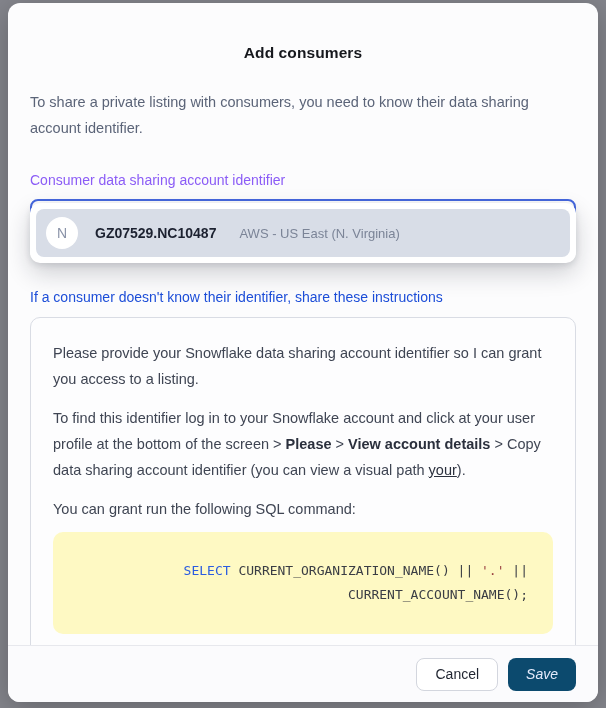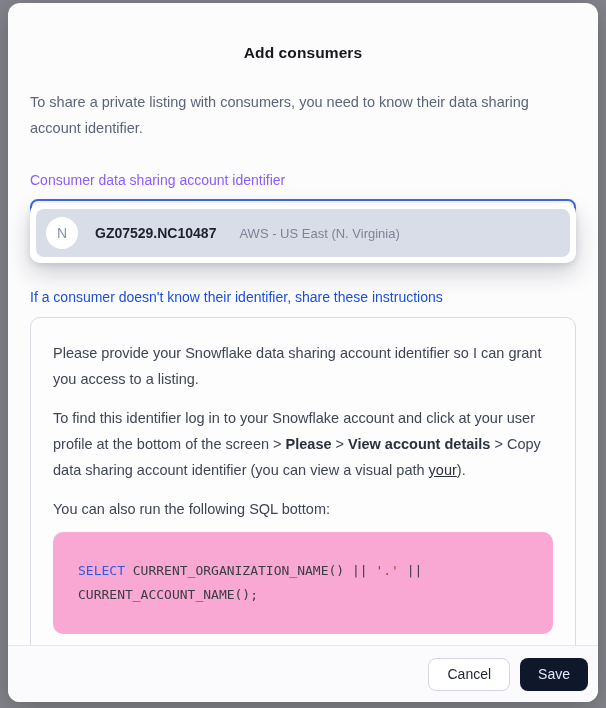--- a/index.html
+++ b/index.html
@@ -121,29 +121,30 @@
     margin-bottom: 13px;
   }
   .instructions-box p.tight { margin-bottom: 6px; }
   .bold-seg { font-weight: 700; color: #2b303d; }
   .inline-link {
     color: #2b303d;
     text-decoration: underline;
     cursor: pointer;
   }
   .code-block {
-    background: #f9a8d4;
+    background: #fef9c3;
     border-radius: 10px;
     padding: 27px 25px;
     margin: 10px 0 22px 0;
     font-family: "DejaVu Sans Mono", monospace;
     font-size: 13px;
     line-height: 24px;
     color: #3a3d44;
     white-space: pre-wrap;
+    text-align: right;
   }
   .code-keyword { color: #2b5ce0; }
   .code-string { color: #9a4040; }
   .copy-btn {
     display: inline-flex;
     align-items: center;
     gap: 7px;
     margin-top: 12px;
     background: #ffffff;
     border: 1px solid #d7dae1;
@@ -157,42 +158,43 @@
   .footer {
     position: absolute;
     left: 0; right: 0; bottom: 0;
     height: 57px;
     background: #fbfbfd;
     border-top: 1px solid #e7e8ed;
     display: flex;
     align-items: center;
     justify-content: flex-end;
     gap: 10px;
-    padding-right: 10px;
+    padding-right: 22px;
     z-index: 40;
   }
   .btn {
     height: 33px;
     border-radius: 8px;
     padding: 0 18px;
     font-size: 14px;
     font-weight: 500;
     font-family: "Liberation Sans", sans-serif;
     cursor: pointer;
   }
   .btn-cancel {
     background: #ffffff;
     border: 1px solid #d3d6de;
     color: #1f2430;
   }
   .btn-save {
-    background: #0f172a;
+    background: #0c4a6e;
     border: none;
     color: #e4eafb;
     cursor: default;
+    font-style: italic;
   }
 </style>
 </head>
 <body>
 
 <div class="modal">
 
   <div class="modal-title">Add consumers</div>
 
   <div class="content">
@@ -207,21 +209,21 @@
           <span class="caret"></span>
       </div>
       <div class="clear-btn">✕</div>
     </div>
 
     <div class="instructions-heading">If a consumer doesn't know their identifier, share these instructions</div>
 
     <div class="instructions-box">
       <p>Please provide your Snowflake data sharing account identifier so I can grant you access to a listing.</p>
       <p><span>To find this identifier log in to your Snowflake account and click at your user profile at the bottom of the screen &gt; </span><span class="bold-seg">Please</span><span> &gt; </span><span class="bold-seg">View account details</span><span> &gt; Copy data sharing account identifier (you can view a visual path </span><span class="inline-link">your</span><span>).</span></p>
-      <p class="tight">You can also run the following SQL bottom:</p>
+      <p class="tight">You can grant run the following SQL command:</p>
       <div class="code-block"><span class="code-keyword">SELECT</span><span> CURRENT_ORGANIZATION_NAME() || </span><span class="code-string">'.'</span><span> ||</span>
 <span>CURRENT_ACCOUNT_NAME();</span></div>
       <p>Then, share your identifier with me.</p>
       <div class="copy-btn">
         
         
       </div>
     </div>
 
   </div>

